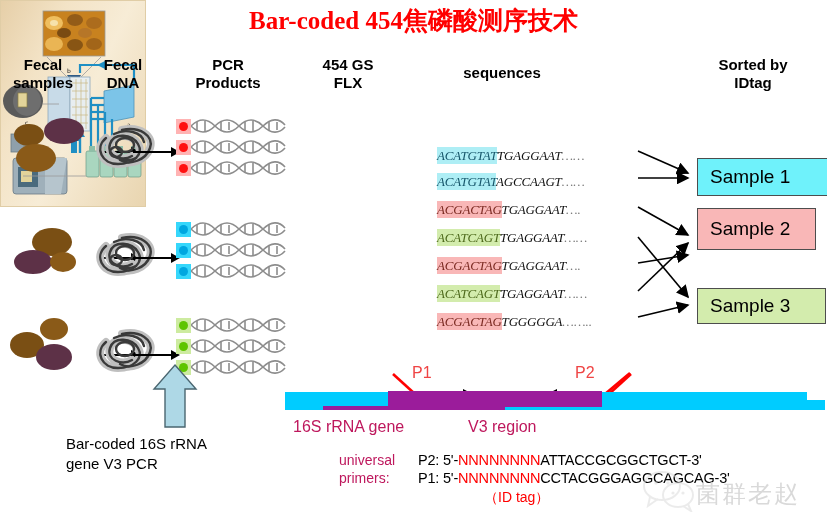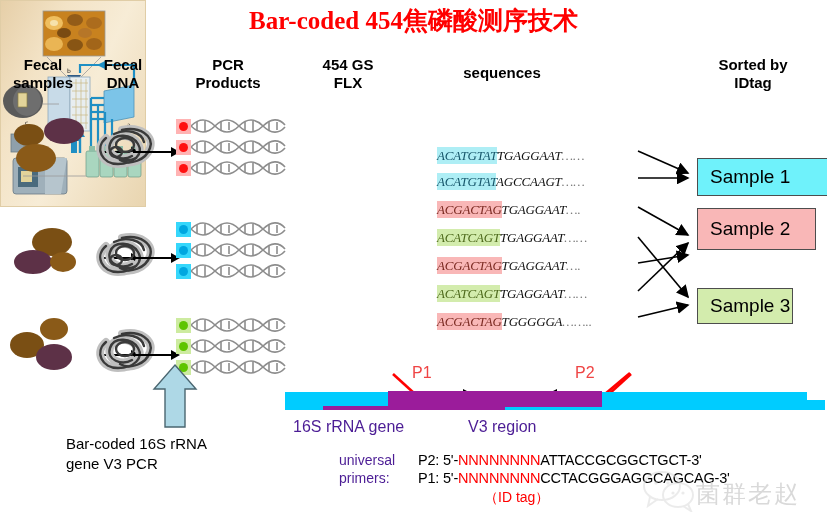--- a/index.html
+++ b/index.html
@@ -84,21 +84,21 @@
   .samplebox.s1{background:#6ff2fb;}
   .samplebox.s2{background:#f9b7b7;}
   .samplebox.s3{background:#d3ecad;}
 
   
   .genebar{position:absolute;background:#00ccff;}
   .v3{position:absolute;background:#9b1c9b;}
   .plabel{position:absolute;font-size:16px;color:#ef4444;}
 
   
-  .smalltxt{position:absolute;font-size:14px;color:#4c1d95;line-height:1.25;}
+  .smalltxt{position:absolute;font-size:14px;color:#be185d;line-height:1.25;}
   .primerline{
     position:absolute;font-size:14.5px;color:#000;white-space:nowrap;
     font-family:"Liberation Sans", sans-serif;letter-spacing:-0.2px;
   }
   .nred{color:#ff0000;}
   .idtag{position:absolute;font-size:14px;color:#ff0000;}
 
   .barcodedlabel{position:absolute;font-size:15px;color:#000;line-height:1.3;}
   .citation{
     position:absolute;font-size:20px;font-weight:bold;color:#ff0000;
@@ -460,21 +460,21 @@
       </g>
     </svg>
   </div>
 
   <div class="samplebox s1" style="left:697px;top:158px;width:137px;height:38px;">
     <span>Sample 1</span>
   </div>
   <div class="samplebox s2" style="left:697px;top:208px;width:119px;height:42px;">
     <span>Sample 2</span>
   </div>
-  <div class="samplebox s3" style="left:697px;top:288px;width:96px;height:36px;">
+  <div class="samplebox s3" style="left:697px;top:288px;width:129px;height:36px;">
     <span>Sample 3</span>
   </div>
 
   <div class="abs" style="left:285px;top:358px;width:540px;height:52px;">
     <svg width="540" height="52" viewBox="0 0 540 52">
 
       <line x1="108" y1="16" x2="130" y2="36" stroke="#ff0000" stroke-width="2.6"></line>
       <line x1="345" y1="16" x2="323" y2="36" stroke="#ff0000" stroke-width="2.6" transform="translate(1,0)"></line>
       <line x1="320" y1="36" x2="345" y2="15" stroke="#ff0000" stroke-width="2.6"></line>
 

